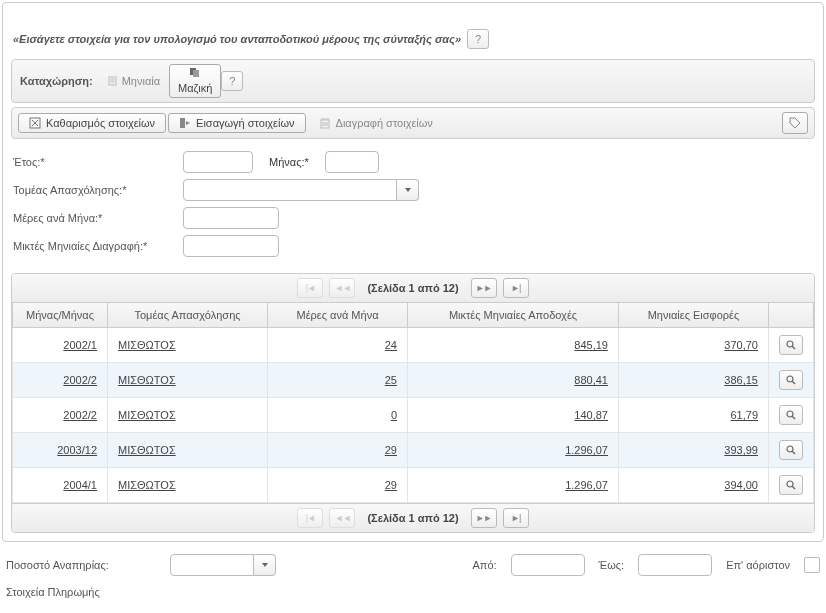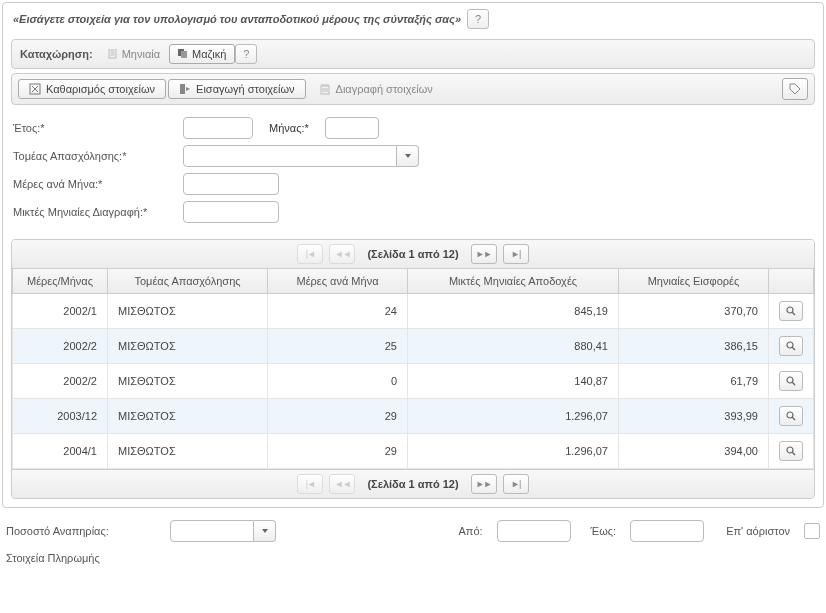--- a/index.html
+++ b/index.html
@@ -1,25 +1,25 @@
 <!DOCTYPE html>
 <html><head>
 <meta charset="utf-8">
 <style>
 * { box-sizing: border-box; margin: 0; padding: 0; }
 body { font-family: Arial, sans-serif; font-size: 11px; color: #333; background: #fff; }
 .panel { border: 1px solid #ccc; border-radius: 4px; margin: 2px; background: #fff; }
 .panel-header { background: linear-gradient(#f8f8f8,#ececec); border-bottom: 1px solid #ccc; padding: 6px 10px; font-weight: bold; letter-spacing: 1px; border-radius: 4px 4px 0 0; color:#444; }
-.subtitle-bar { padding: 6px 10px; display:flex; align-items:center; gap:6px; }
+.subtitle-bar { padding: 6px 10px; display:flex; align-items:center; gap:6px;margin-top:20px; }
 .subtitle-bar .subtitle { font-weight: bold; font-style: italic; color:#555; }
 .help-btn { border:1px solid #bbb; background:linear-gradient(#fff,#eee); border-radius:3px; width:22px; height:20px; display:inline-flex; align-items:center; justify-content:center; color:#888; cursor:pointer; }
 .section-bar { background:linear-gradient(#f8f8f8,#ececec); border:1px solid #ccc; border-radius:4px; margin:4px 8px; padding:4px 8px; display:flex; align-items:center; }
 .section-bar .lbl { font-weight:bold; color:#555; margin-right:6px; }
 .toggle-btn { display:inline-flex; align-items:center; gap:4px; padding:3px 8px; border:1px solid transparent; border-radius:3px; color:#888; cursor:pointer; }
-.toggle-btn.active { border-color:#aaa; background:linear-gradient(#fff,#eee); color:#444; }
+.toggle-btn.active { border-color:#aaa; background:linear-gradient(#fff,#eee); color:#444;flex-direction:column; }
 .toggle-btn .micon { width:10px; height:10px; }
 .toolbar { background:linear-gradient(#f8f8f8,#ececec); border:1px solid #ccc; border-radius:4px; margin:0 8px 8px 8px; padding:4px 6px; display:flex; align-items:center; gap:2px; }
 .toolbar .tbtn { display:inline-flex; align-items:center; gap:5px; padding:3px 10px; border:1px solid transparent; border-radius:3px; color:#888; cursor:pointer; }
 .toolbar .tbtn.active { border-color:#aaa; background:linear-gradient(#fff,#eee); color:#444; }
 .toolbar .spacer { flex:1; }
 .toolbar .endbtn { border:1px solid #aaa; background:linear-gradient(#fff,#eee); border-radius:3px; width:26px; height:22px; display:flex; align-items:center; justify-content:center; cursor:pointer; color:#666; }
 .form-area { padding: 4px 10px 10px 10px; }
 .form-row { display:flex; align-items:center; margin-bottom:6px; }
 .form-row .flabel { width:170px; color:#555; }
 .txt { border:1px solid #bbb; border-radius:4px; padding:3px 5px; height:22px; background:#fff; }
@@ -29,21 +29,21 @@
 .combo .txt { border-radius:4px 0 0 4px; }
 .combo .cbtn { border:1px solid #bbb; border-left:none; border-radius:0 4px 4px 0; background:linear-gradient(#fff,#eee); width:22px; display:flex; align-items:center; justify-content:center; cursor:pointer; color:#666; }
 .table-wrap { border:1px solid #ccc; border-radius:4px; margin:0 8px 0 8px; overflow:hidden; }
 .pager { background:linear-gradient(#f8f8f8,#ececec); padding:4px; display:flex; align-items:center; justify-content:center; gap:6px; border-bottom:1px solid #ccc; }
 .pager.bottom { border-bottom:none; border-top:1px solid #ccc; }
 .pager .pbtn { border:1px solid #bbb; background:linear-gradient(#fff,#eee); border-radius:3px; width:26px; height:20px; display:inline-flex; align-items:center; justify-content:center; color:#888; cursor:pointer; font-size:9px; letter-spacing:-1px;}
 .pager .pbtn.dis { color:#ccc; border-color:#ddd; cursor:default; }
 .pager .ptext { font-weight:bold; color:#444; margin:0 6px; }
 table.grid { width:100%; border-collapse:collapse; font-size:11px; }
 table.grid th { background:linear-gradient(#f8f8f8,#ececec); border:1px solid #ccc; border-top:none; padding:6px 8px; font-weight:normal; color:#555; text-align:center; }
-table.grid td { border:1px solid #e5e5e5; padding:7px 10px; color:#444; }
+table.grid td { border:1px solid #e5e5e5; padding:7px 10px; color:#444;text-decoration:underline; }
 table.grid tr.alt td { background:#eef5fb; }
 table.grid td.r { text-align:right; }
 table.grid td.c { text-align:center; }
 .row-btn { border:1px solid #bbb; background:linear-gradient(#fff,#eee); border-radius:3px; width:24px; height:20px; display:inline-flex; align-items:center; justify-content:center; cursor:pointer; color:#666; }
 .bottom-form { padding:10px 6px; }
 .brow { display:flex; align-items:center; margin-bottom:10px; gap:14px; }
 .brow .blabel { color:#555; }
 .brow .bspacer { flex:1; }
 .chk { width:16px; height:16px; border:1px solid #bbb; border-radius:2px; background:#fff; display:inline-block; }
 svg { display:block; }
@@ -145,21 +145,21 @@
     <div class="pager">
       <span class="pbtn dis">|◄</span>
       <span class="pbtn dis">◄◄</span>
       <span class="ptext">(Σελίδα 1 από 12)</span>
       <span class="pbtn">►►</span>
       <span class="pbtn">►|</span>
     </div>
     <table class="grid">
       <thead>
         <tr>
-          <th style="width:95px;">Μέρες/Μήνας</th>
+          <th style="width:95px;">Μήνας/Μήνας</th>
           <th style="width:160px;">Τομέας Απασχόλησης</th>
           <th style="width:140px;">Μέρες ανά Μήνα</th>
           <th>Μικτές Μηνιαίες Αποδοχές</th>
           <th style="width:150px;">Μηνιαίες Εισφορές</th>
           <th style="width:42px;"></th>
         </tr>
       </thead>
       <tbody id="tbody">
           <tr>
             <td class="r">2002/1</td>
@@ -247,22 +247,22 @@
       <input class="txt" style="width: 84px;" type="text">
       <span class="cbtn">
         <svg width="8" height="8" viewBox="0 0 8 8">
             <path d="M1 2 L4 6 L7 2 Z" fill="#666"></path>
           </svg>
       </span>
     </span>
     <span class="bspacer"></span>
     <span class="blabel">Από:</span>
     <input class="txt" style="width: 74px;" type="text">
-    <span class="blabel" style="margin-left:6px;">Έως:</span>
+    <span class="blabel" style="">Έως:</span>
     <input class="txt" style="width: 74px;" type="text">
-    <span class="blabel" style="margin-left:8px;">Επ' αόριστον</span>
+    <span class="blabel" style="margin-left:0;">Επ' αόριστον</span>
     <span class="chk"></span>
   </div>
   <div class="brow">
     <span class="blabel">Στοιχεία Πληρωμής</span>
   </div>
 
 </div>
 
 </body></html>

